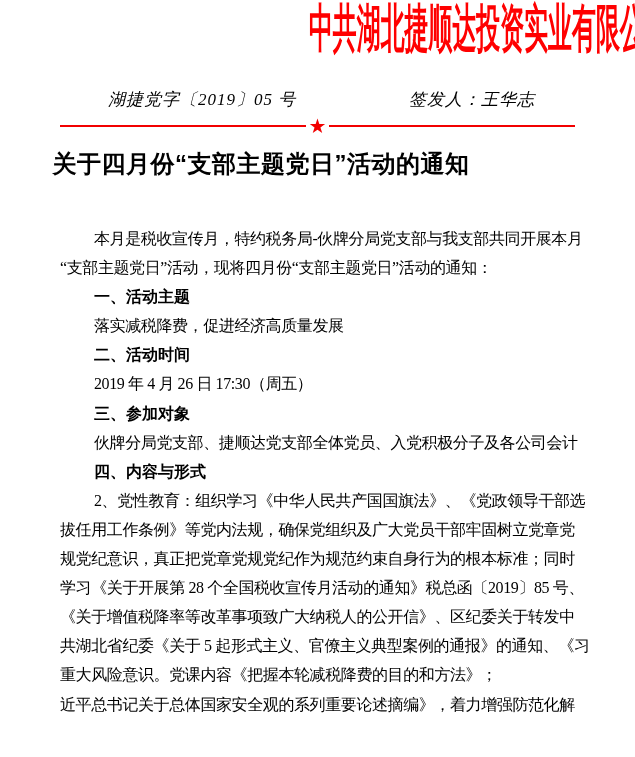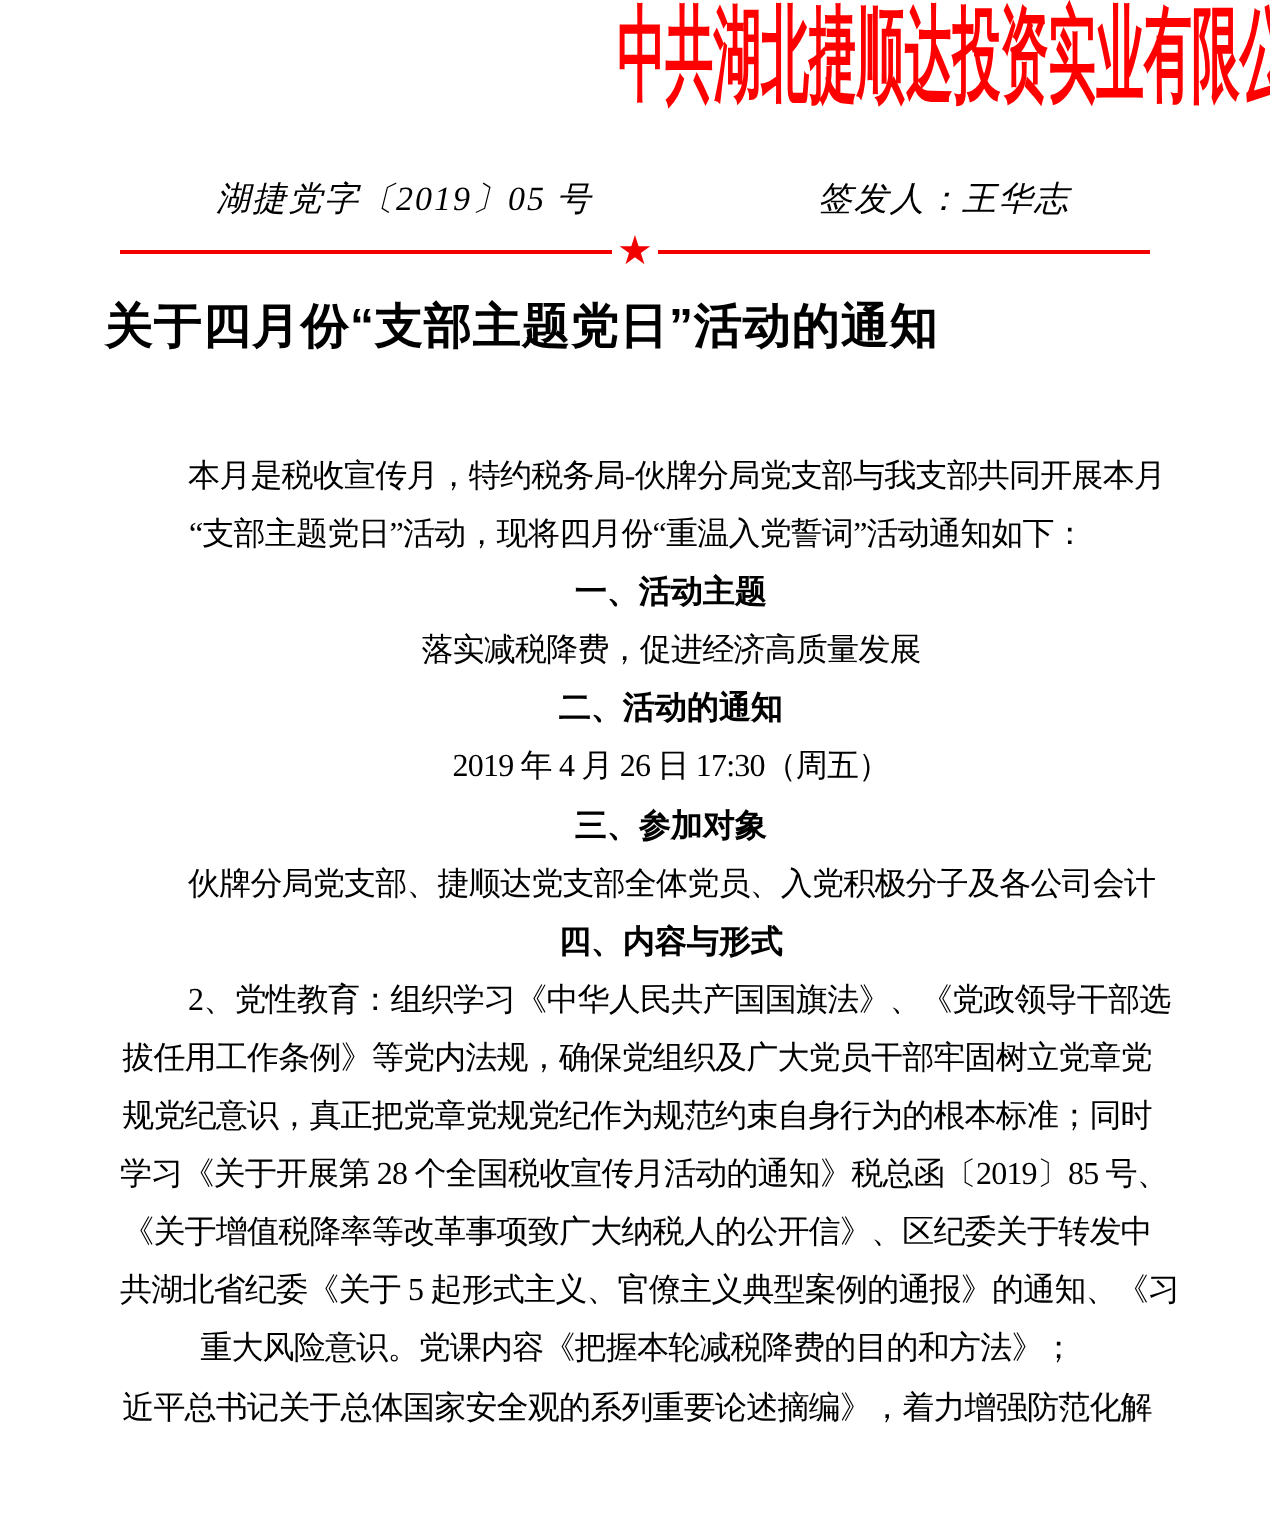--- a/index.html
+++ b/index.html
@@ -53,21 +53,20 @@
     font-family:"Liberation Sans","DejaVu Sans",sans-serif;
     font-weight:bold;
     font-size:24px; line-height:30px;
     letter-spacing:0.5px;
   }
   
   .notice-body {
     position:absolute; top:224px; left:60px; width:517px;
     font-size:16px;
     letter-spacing:-0.4px;
-    text-align:center;
   }
   .body-line {
     height:29.1px; line-height:29.1px;
     white-space:nowrap;
     overflow:visible;
   }
   .body-line.indent {padding-left:34px;}
   .body-line.bold {
     font-weight:bold;
     font-family:"Liberation Sans","DejaVu Sans",sans-serif;
@@ -92,24 +91,24 @@
     <span class="seg"></span>
     <span class="star">★</span>
     <span class="seg"></span>
   </div>
 
   <div class="notice-title">关于四月份“支部主题党日”活动的通知</div>
 
   <div class="notice-body">
 
   <div class="body-line indent">本月是税收宣传月，特约税务局-伙牌分局党支部与我支部共同开展本月</div>
-      <div class="body-line">“支部主题党日”活动，现将四月份“重温入党誓词”活动通知如下：</div>
+      <div class="body-line">“支部主题党日”活动，现将四月份“支部主题党日”活动的通知：</div>
       <div class="body-line bold indent">一、活动主题</div>
       <div class="body-line indent">落实减税降费，促进经济高质量发展</div>
-      <div class="body-line bold indent">二、活动的通知</div>
+      <div class="body-line bold indent">二、活动时间</div>
       <div class="body-line indent">2019 年 4 月 26 日 17:30（周五）</div>
       <div class="body-line bold indent">三、参加对象</div>
       <div class="body-line indent">伙牌分局党支部、捷顺达党支部全体党员、入党积极分子及各公司会计</div>
       <div class="body-line bold indent">四、内容与形式</div>
       <div class="body-line indent">2、党性教育：组织学习《中华人民共产国国旗法》、《党政领导干部选</div>
       <div class="body-line">拔任用工作条例》等党内法规，确保党组织及广大党员干部牢固树立党章党</div>
       <div class="body-line">规党纪意识，真正把党章党规党纪作为规范约束自身行为的根本标准；同时</div>
       <div class="body-line">学习《关于开展第 28 个全国税收宣传月活动的通知》税总函〔2019〕85 号、</div>
       <div class="body-line">《关于增值税降率等改革事项致广大纳税人的公开信》、区纪委关于转发中</div>
       <div class="body-line">共湖北省纪委《关于 5 起形式主义、官僚主义典型案例的通报》的通知、《习</div>

